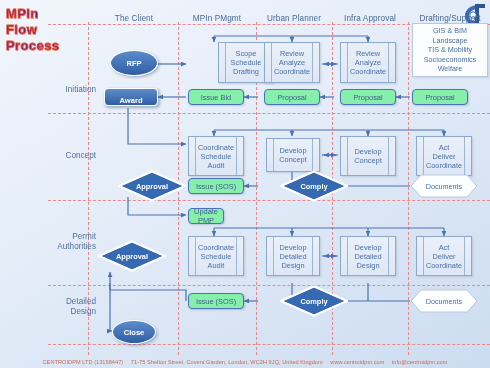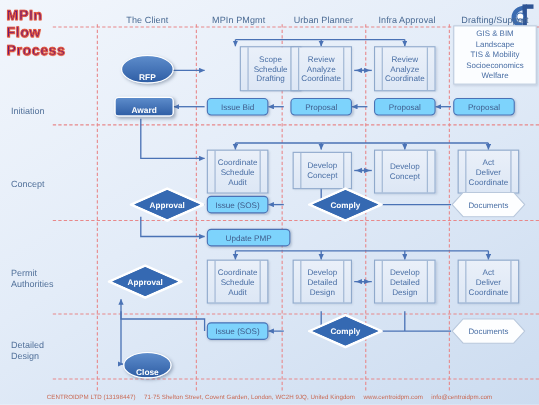--- a/index.html
+++ b/index.html
@@ -27,60 +27,59 @@
   
   .vline{border-left:1px dashed #e8888a;width:0;}
   .hline{border-top:1px dashed #e8888a;height:0;}
 
   
   .colhead{
     font-size:8.2px;color:#4a6a93;text-align:center;top:14px;
     letter-spacing:0.1px;white-space:nowrap;
   }
   .rowlabel{
-    font-size:8.2px;color:#52719a;text-align:left;width:86px;left:10px;
+    font-size:8.2px;color:#52719a;text-align:right;width:86px;left:10px;
     line-height:10px;
-    margin-top:12px;
   }
 
   
   .proc{
     background:linear-gradient(180deg,#eaf0f9 0%,#dde7f5 100%);
     border:1px solid #8fa9cb;
     color:#4a6fa5;font-size:7.4px;line-height:9px;text-align:center;
     display:flex;align-items:center;justify-content:center;
     box-shadow:1px 1px 2px rgba(90,110,140,.25);
     position:absolute;box-sizing:border-box;
   }
   .proc .bars{position:absolute;inset:0;pointer-events:none;}
   .proc .bars:before,.proc .bars:after{
     content:"";position:absolute;top:0;bottom:0;width:0;border-left:1px solid #9db4d2;
   }
   .proc .bars:before{left:6px;}
   .proc .bars:after{right:6px;}
 
   .plain{
-    background:#7dd3fc;border:1.4px solid #4a72b5;border-radius:4px;
+    background:#86efac;border:1.4px solid #4a72b5;border-radius:4px;
     color:#3f5d8c;font-size:7.4px;text-align:center;
     display:flex;align-items:center;justify-content:center;
     box-shadow:1px 1px 2px rgba(90,110,140,.3);
     position:absolute;box-sizing:border-box;
   }
   .note{
     background:#fbfdff;border:1px solid #b9c8dc;
     color:#4a6fa5;font-size:7.2px;line-height:9.6px;text-align:center;
     display:flex;align-items:center;justify-content:center;
     position:absolute;box-sizing:border-box;
     box-shadow:1px 1px 2px rgba(90,110,140,.2);
   }
   .pill{
     background:linear-gradient(180deg,#5d8ccb 0%,#2f5ea5 100%);
     border:1.6px solid #ffffff;border-radius:50%;
     color:#ffffff;font-size:7.6px;font-weight:bold;text-align:center;
-    display:flex;align-items:flex-end;justify-content:center;
+    display:flex;align-items:center;justify-content:center;
     box-shadow:1.5px 1.5px 3px rgba(60,80,110,.4);
     position:absolute;box-sizing:border-box;
   }
   .rect-blue{
     background:linear-gradient(180deg,#5d8ccb 0%,#2f5ea5 100%);
     border:1.6px solid #ffffff;border-radius:4px;
     color:#ffffff;font-size:7.6px;font-weight:bold;text-align:center;
     display:flex;align-items:center;justify-content:center;
     box-shadow:1.5px 1.5px 3px rgba(60,80,110,.4);
     position:absolute;box-sizing:border-box;
@@ -337,21 +336,21 @@
     <span>Comply</span>
   </div>
 
   <div class="hexa" style="left:410px;top:174px;width:68px;height:24px;">
     <svg viewBox="0 0 68 24" width="68" height="24">
       <polygon points="11,1 57,1 67,12 57,23 11,23 1,12" fill="#fdfeff" stroke="#b9c8dc" stroke-width="1"></polygon>
     </svg>
     <span>Documents</span>
   </div>
 
-  <div class="plain" style="left:188px;top:208px;width:76px;height:16px;">
+  <div class="plain" style="left:188px;top:208px;width:36px;height:16px;">
     <span>Update PMP</span>
   </div>
 
   <div class="proc" style="left:188px;top:236px;width:56px;height:40px;">
     <i class="bars"></i>
     <div>
       <div>Coordinate</div>
       <div>Schedule</div>
       <div>Audit</div>
     </div>

